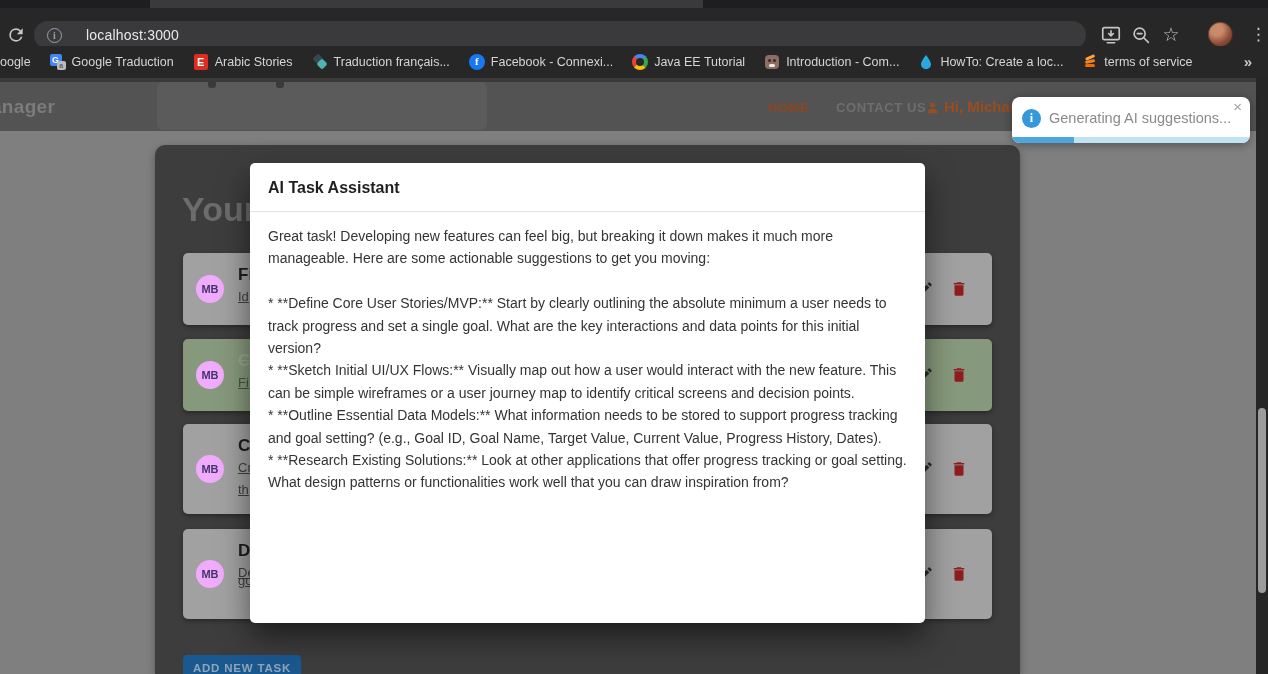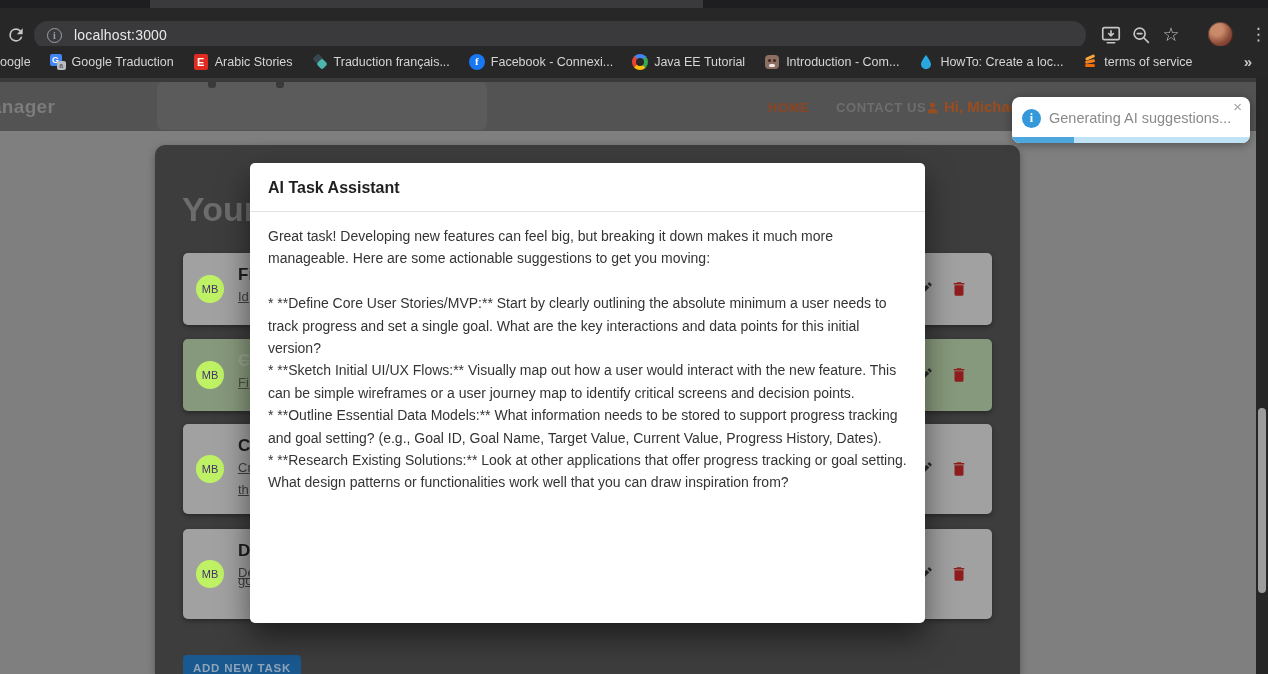--- a/index.html
+++ b/index.html
@@ -15,21 +15,21 @@
   .reload-btn { position:absolute; left:6px; top:17px; width:20px; height:20px; }
   .urlbar {
     position:absolute; left:34px; top:13px; width:1052px; height:28px;
     background:#3a3a3c; border-radius:14px; display:flex; align-items:center;
   }
   .info-badge {
     margin-left:13px; width:15px; height:15px; border:1.5px solid #9aa0a6; border-radius:50%;
     color:#9aa0a6; font-size:10px; font-weight:bold; display:flex; align-items:center; justify-content:center;
     font-family:"Liberation Serif", serif;
   }
-  .url-text { margin-left:12px; color:#e8e8e8; font-size:14px; letter-spacing:.2px; }
+  .url-text { margin-left:24px; color:#e8e8e8; font-size:14px; letter-spacing:.2px; }
   .tb-icon { position:absolute; top:16px; width:22px; height:22px; color:#c6c6c6; }
   .star-glyph { font-size:19px; line-height:22px; text-align:center; color:#c6c6c6; }
   .avatar-btn {
     position:absolute; left:1208px; top:14px; width:25px; height:25px; border-radius:50%;
     background:radial-gradient(circle at 35% 30%, #c98a6a 0 25%, #8a4a38 60%, #5e2b22 100%);
     box-shadow:inset 0 0 0 1px rgba(0,0,0,.4);
   }
   .kebab { position:absolute; left:1250px; top:13px; color:#c6c6c6; font-size:17px; line-height:28px; }
   
   .bookmarks { position:absolute; left:0; top:46px; width:1268px; height:32px; background:#272727; z-index:40;
@@ -49,22 +49,22 @@
   .nav-contact { left:836px; color:#6e6e6e; }
   .greet-icon { position:absolute; left:925px; top:100px; width:15px; height:15px; color:#9a4d1e; }
   .greeting { position:absolute; left:944px; top:98px; font-size:15px; font-weight:bold; color:#9a4d1e; }
   .main-card {
     position:absolute; left:155px; top:145px; width:865px; height:529px;
     background:#3d3d3d; border-radius:10px 10px 0 0; box-shadow:0 3px 9px rgba(0,0,0,.3);
   }
   .your-heading { position:absolute; left:182px; top:190px; font-size:34px; font-weight:bold; color:#6c6c6c; }
   .task-card { position:absolute; left:183px; width:809px; background:#a1a1a1; border-radius:5px; box-shadow:0 2px 5px rgba(0,0,0,.35); }
   .task-green { background:#87997c; }
-  .t-avatar { position:absolute; left:13px; width:28px; height:28px; border-radius:50%; background:#bef264;
-    color:#44336c; font-size:11px; font-weight:normal; display:flex; align-items:center; justify-content:center; }
+  .t-avatar { position:absolute; left:13px; width:28px; height:28px; border-radius:50%; background:#f0abfc;
+    color:#44336c; font-size:11px; font-weight:bold; display:flex; align-items:center; justify-content:center; }
   .t-title { position:absolute; left:55px; top:12px; font-size:17px; font-weight:bold; color:#1d1d1d; }
   .t-title-done { color:#9aa68f; text-decoration:line-through; }
   .t-sub { position:absolute; left:55px; font-size:13px; color:#3f3f3f;text-decoration:underline; }
   .t-sub-done { color:#4a5242; }
   .icon-btn { position:absolute; width:18px; height:18px; top:50%; margin-top:-9px; }
   .edit-btn { right:58px; }
   .del-btn { right:24px; }
   .add-task-btn {
     position:absolute; left:183px; top:655px; width:118px; height:26px; background:#1a5890; border:none;
     border-radius:4px; color:#8fa5ba; font-size:11.5px; font-weight:bold; letter-spacing:.8px;

